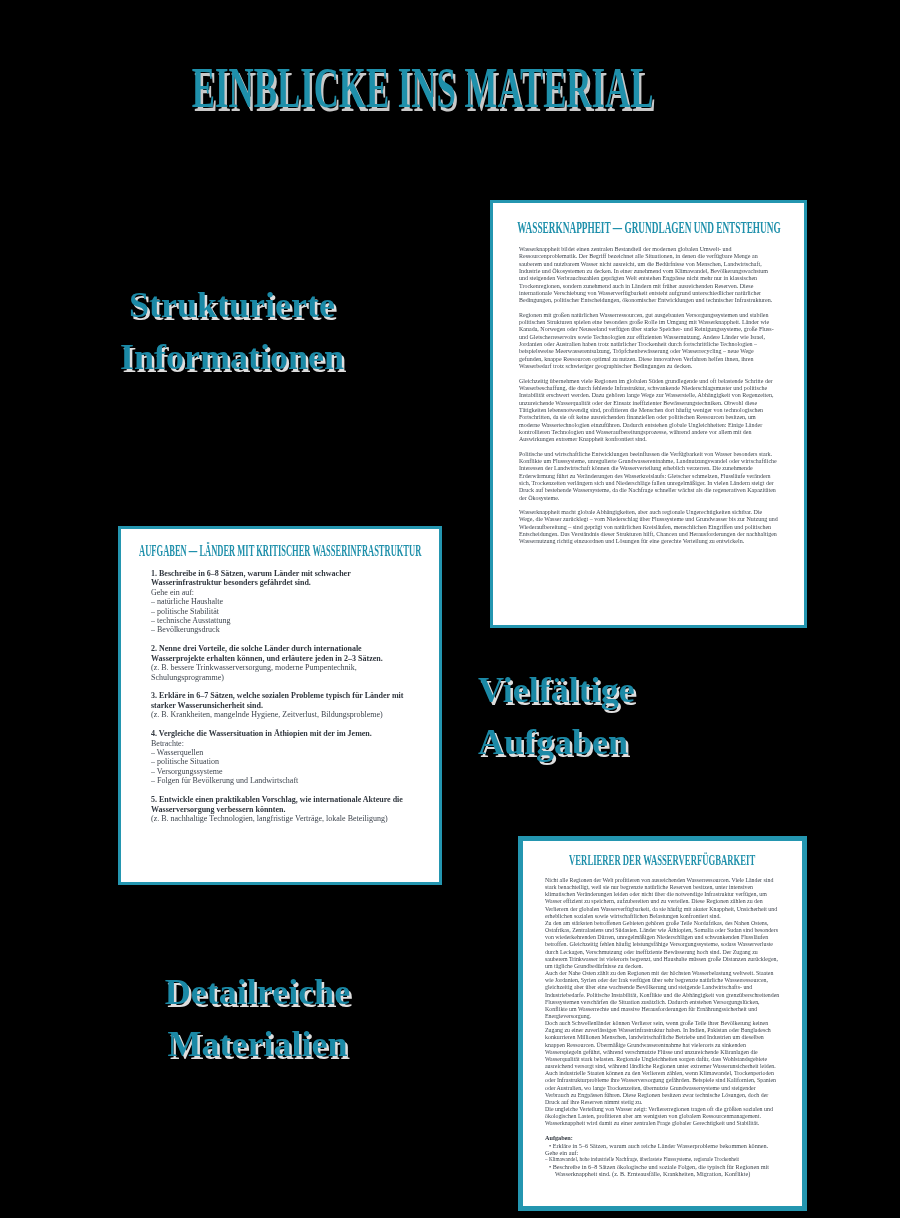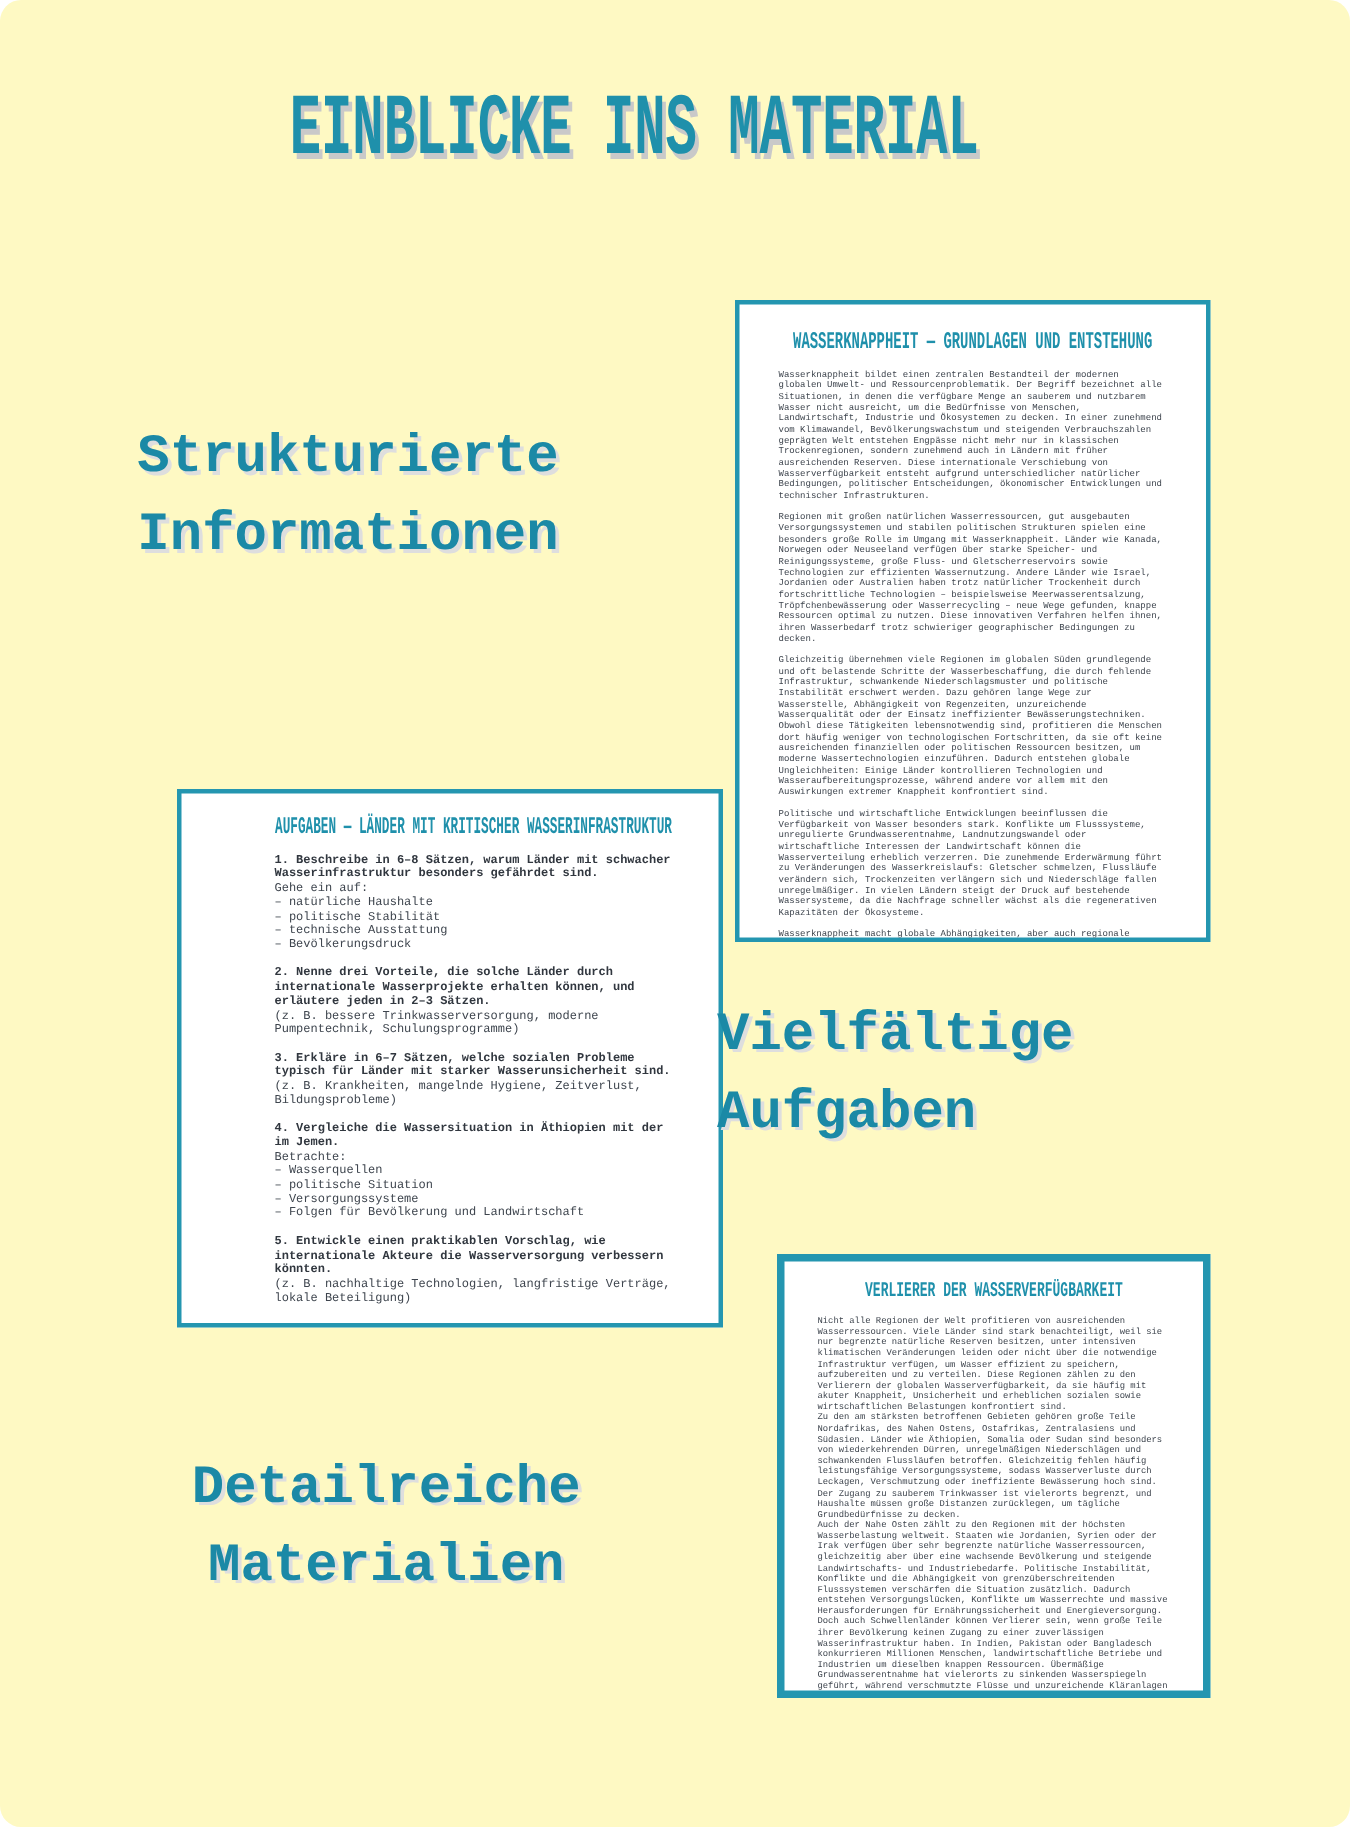--- a/index.html
+++ b/index.html
@@ -8,24 +8,23 @@
     --feature:#1b89a6;
     --body:#3e454e;
     --bold:#31373f;
     --shadow:#c9c9c9;
   }
   *{margin:0;padding:0;box-sizing:border-box;}
   html,body{background:#ffffff;}
   .page{
     position:relative;
     width:900px;height:1218px;
-    background:#fef9c3;
+    background:#000000;
     overflow:hidden;
-    font-family:Liberation Mono, monospace;
-    border-radius:14px;
+    font-family:Liberation Serif, serif;
   }
   
   .main-title{
     position:absolute;top:58px;left:0;width:845px;
     text-align:center;
     color:var(--accent);
     font-weight:bold;
     font-size:58px;line-height:1.05;
     text-shadow:4px 4px 0 var(--shadow);
   }
@@ -47,22 +46,22 @@
   .feature-3{left:75px;top:966px;width:365px;text-align:center;}
   
   .doc{
     position:absolute;
     background:#ffffff;
     border:3px solid var(--border);
     overflow:hidden;
     margin-top:28px;
   }
   .doc-1{left:490px;top:172px;width:317px;height:428px;}
-  .doc-2{left:118px;top:498px;width:364px;height:359px;padding-left:32px;}
-  .doc-3{left:518px;top:808px;width:289px;height:296px;border-width:5px;}
+  .doc-2{left:118px;top:498px;width:324px;height:359px;}
+  .doc-3{left:518px;top:808px;width:289px;height:375px;border-width:5px;}
   .doc h2{
     display:flex;justify-content:center;
     color:var(--accent);
     font-weight:bold;
     white-space:nowrap;
   }
   .doc-1 h2{font-size:16px;margin:16px 4px 9px;}
   .doc-2 h2{font-size:16px;margin:13px 2px 9px;}
   .doc-3 h2{font-size:14px;margin:12px 2px 8px;}
   .doc-body{color:var(--body);text-align:left;}

